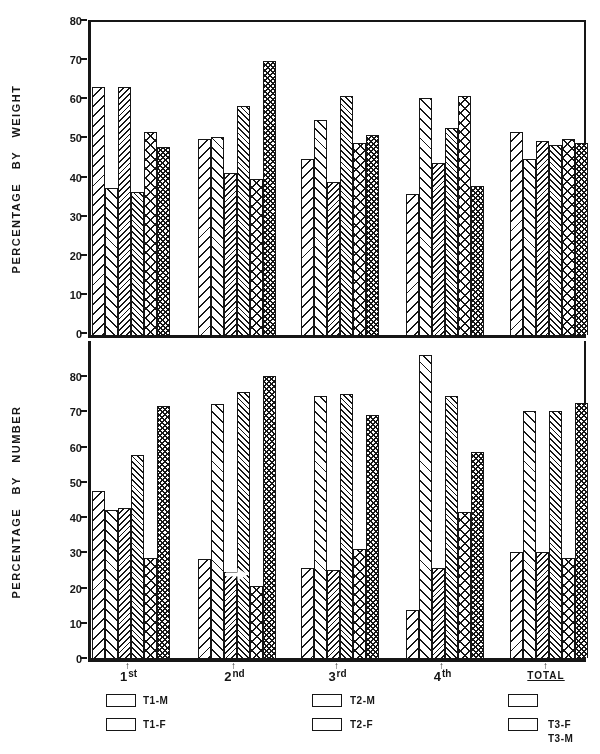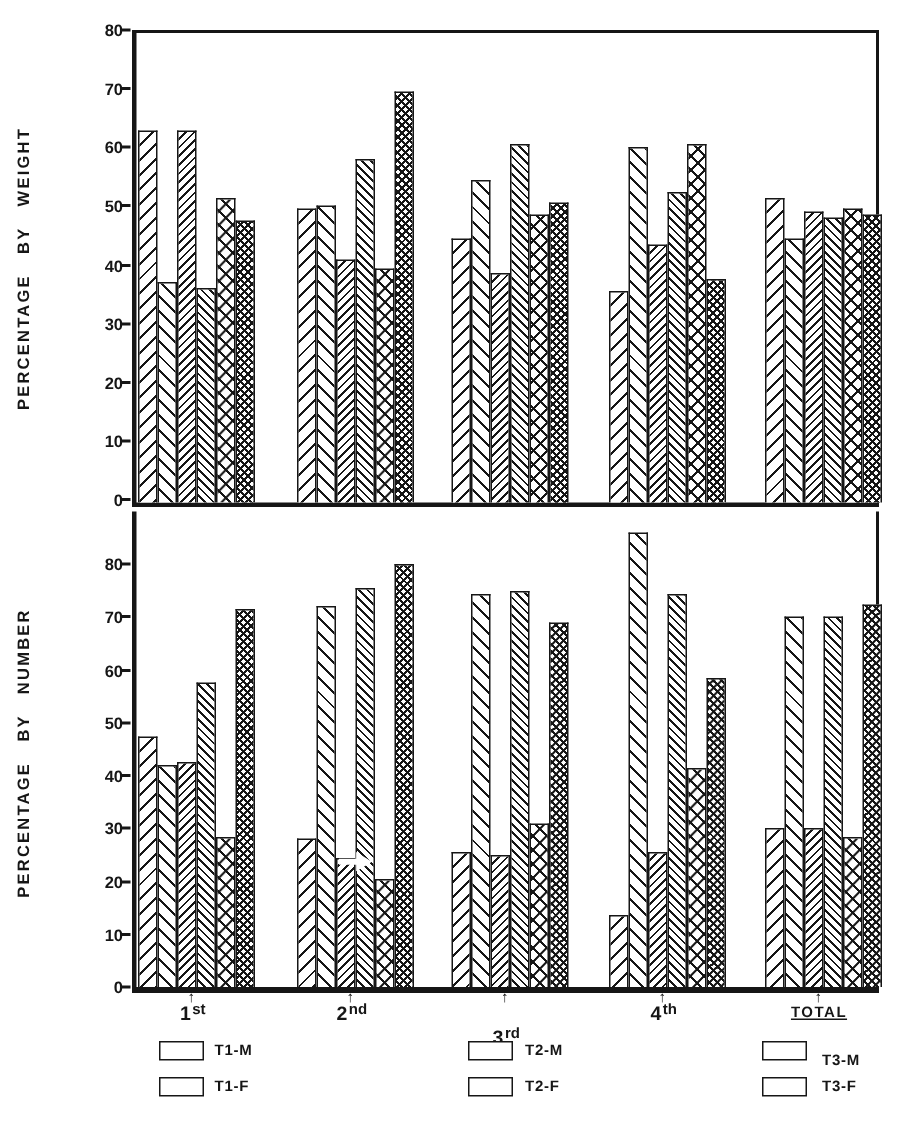--- a/index.html
+++ b/index.html
@@ -160,21 +160,21 @@
       <div class="ytick-dash" style="top: 104.667px;"></div>
       <div class="ytick-label" style="top: 64.4444px;">70</div>
       <div class="ytick-dash" style="top: 69.4444px;"></div>
       <div class="ytick-label" style="top: 29.2222px;">80</div>
       <div class="ytick-dash" style="top: 34.2222px;"></div>
       <div class="xtick-arrow" style="left: 125px; top: 320px;">↑</div>
       <div class="xlabel" style="left: 98px; top: 326px;"><span>1</span><sup>st</sup></div>
       <div class="xtick-arrow" style="left: 231px; top: 320px;">↑</div>
       <div class="xlabel" style="left: 204px; top: 326px;"><span>2</span><sup>nd</sup></div>
       <div class="xtick-arrow" style="left: 334px; top: 320px;">↑</div>
-      <div class="xlabel" style="left: 307px; top: 342px;"><span>3</span><sup>rd</sup></div>
+      <div class="xlabel" style="left: 307px; top: 326px;"><span>3</span><sup>rd</sup></div>
       <div class="xtick-arrow" style="left: 439px; top: 320px;">↑</div>
       <div class="xlabel" style="left: 412px; top: 326px;"><span>4</span><sup>th</sup></div>
       <div class="xtick-arrow" style="left: 543px; top: 320px;">↑</div>
       <div class="xlabel total" style="left: 516px; top: 329px; text-decoration: underline;"><span>TOTAL</span></div>
     </section>
 
   <div class="cursor-arrow"></div>
 
   <div class="legend">
       <div class="legend-item" style="left: 0px; top: 0px;">
@@ -188,21 +188,21 @@
       <div class="legend-item" style="left: 0px; top: 0px;">
         <div class="swatch p-diag-up-dense" style="left: 312px; top: 694px;"></div>
         <div class="legend-label" style="left: 350px; top: 695px;">T2-M</div>
       </div>
       <div class="legend-item" style="left: 0px; top: 0px;">
         <div class="swatch p-diag-down-dense" style="left: 312px; top: 718px;"></div>
         <div class="legend-label" style="left: 350px; top: 719px;">T2-F</div>
       </div>
       <div class="legend-item" style="left: 0px; top: 0px;">
         <div class="swatch p-cross-sparse" style="left: 508px; top: 694px;"></div>
-        <div class="legend-label" style="left: 548px; top: 702px;">T3-M</div>
+        <div class="legend-label" style="left: 548px; top: 733px;">T3-M</div>
       </div>
       <div class="legend-item" style="left: 0px; top: 0px;">
         <div class="swatch p-cross-dense" style="left: 508px; top: 718px;"></div>
         <div class="legend-label" style="left: 548px; top: 719px;">T3-F</div>
       </div>
     </div>
 
 </div>
 
 </body></html>

